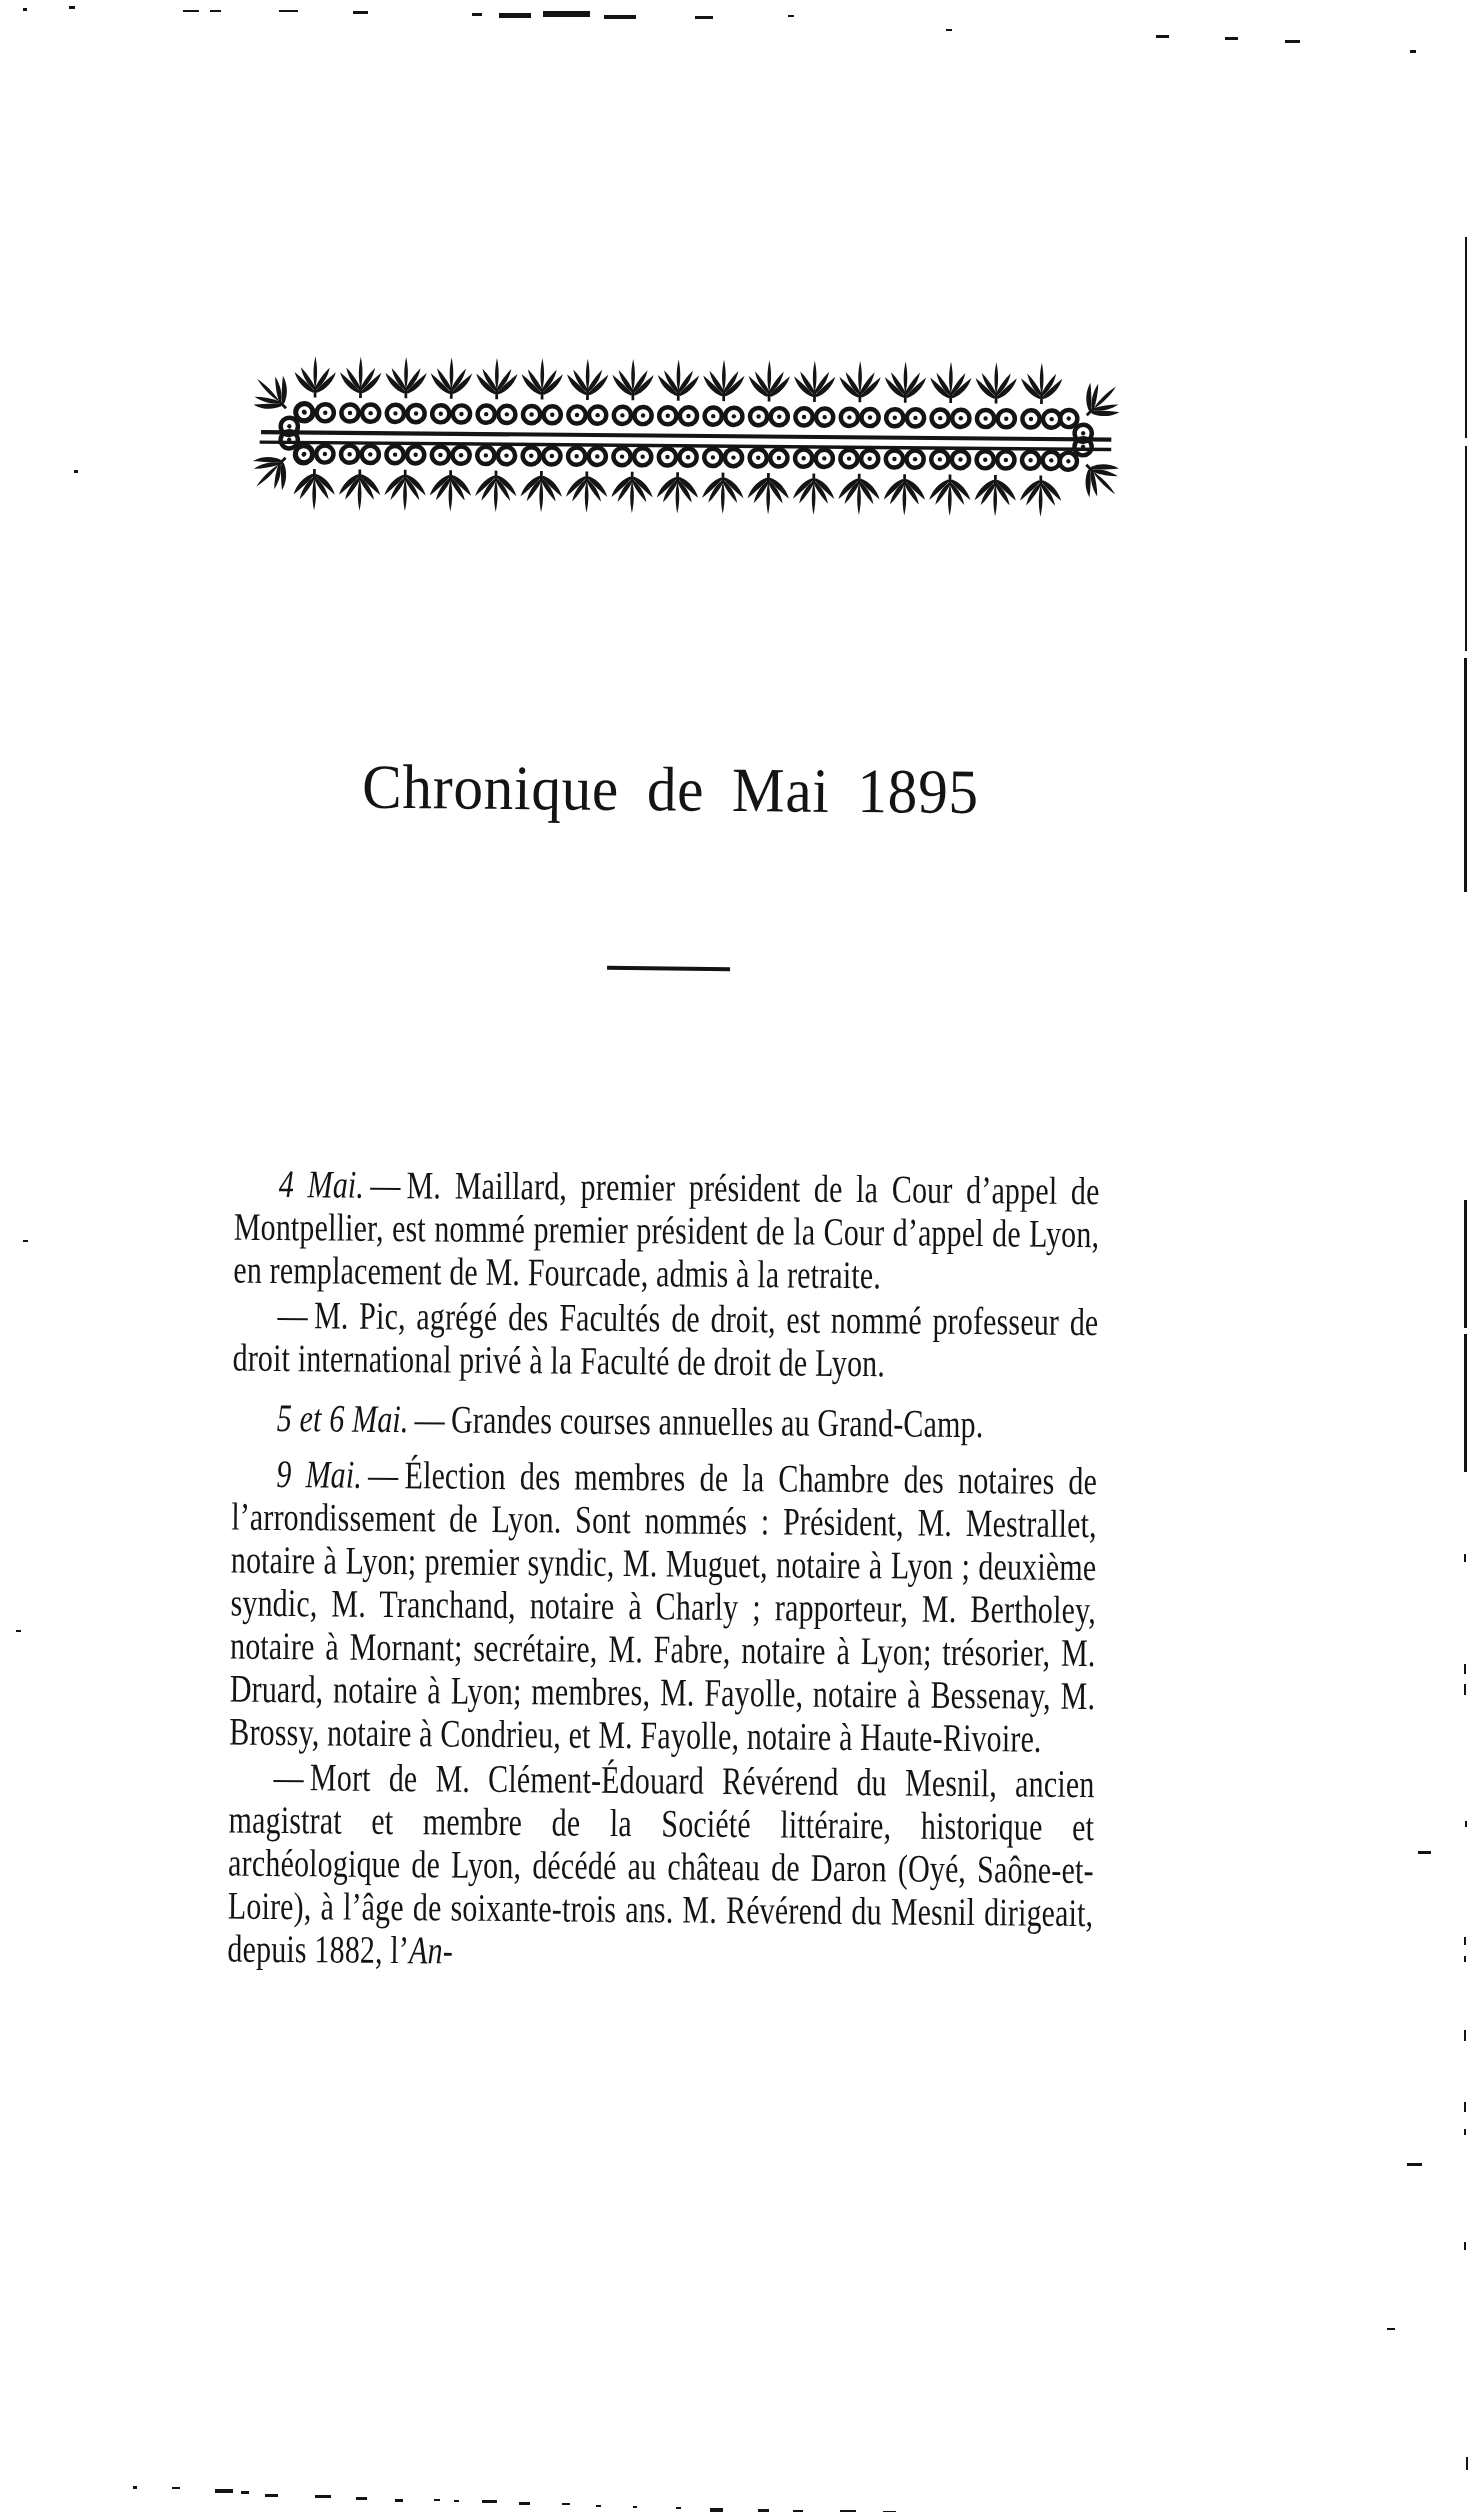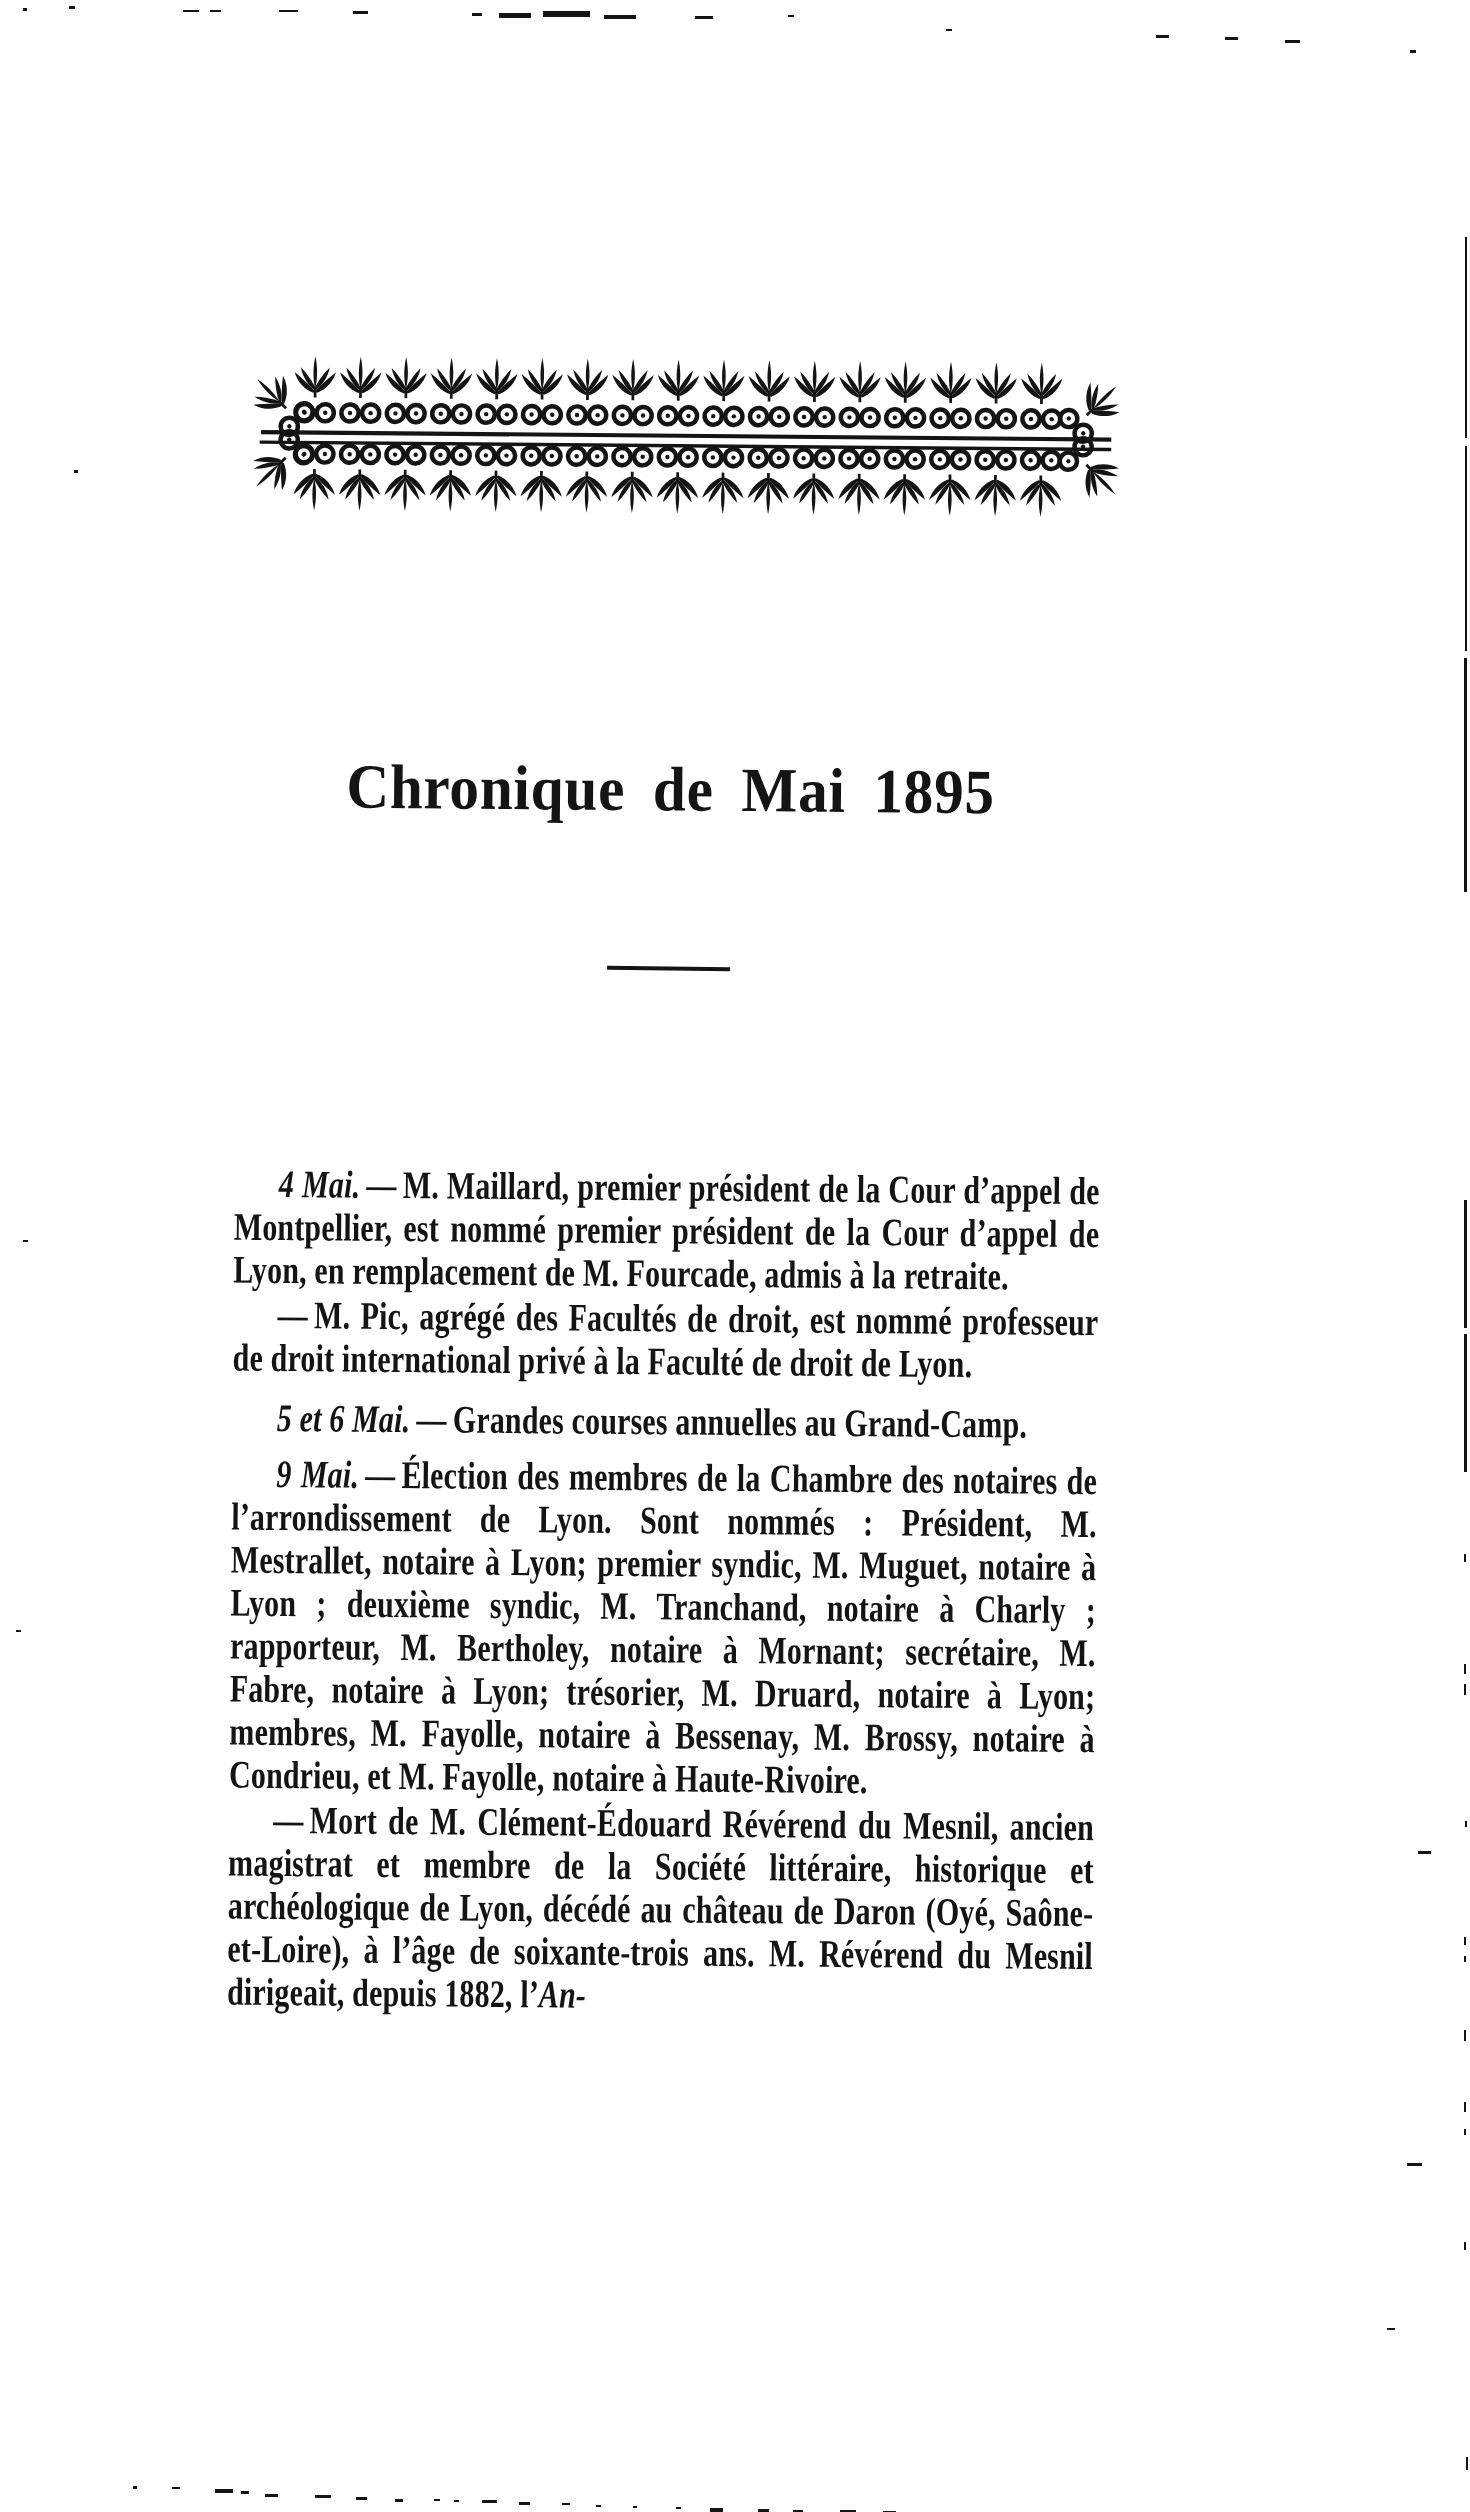--- a/index.html
+++ b/index.html
@@ -2,21 +2,21 @@
 <html style="--ink: #141414; --paper: #ffffff;font-size:13px"><head>
 <meta charset="utf-8">
 <style>
   html,body{margin:0;padding:0;}
   body{
     width:1470px;height:2512px;position:relative;overflow:hidden;
     background:var(--paper,#ffffff);
     font-family:"Liberation Serif","DejaVu Serif",serif;
     color:var(--ink,#141414);
   }
-  .page{position:absolute;inset:0;font-weight:bold;}
+  .page{position:absolute;inset:0;}
   
   .print{position:absolute;inset:0;transform:rotate(0.5deg);transform-origin:735px 1204px;}
 
   .ornament{position:absolute;left:253px;top:360px;width:853px;height:154px;}
   .ornament svg{width:100%;height:100%;display:block;overflow:visible;}
 
   .title{
     position:absolute;left:233px;top:750px;width:867px;
     text-align:center;font-size:63px;line-height:80px;
     letter-spacing:0.8px;word-spacing:13px;white-space:nowrap;

